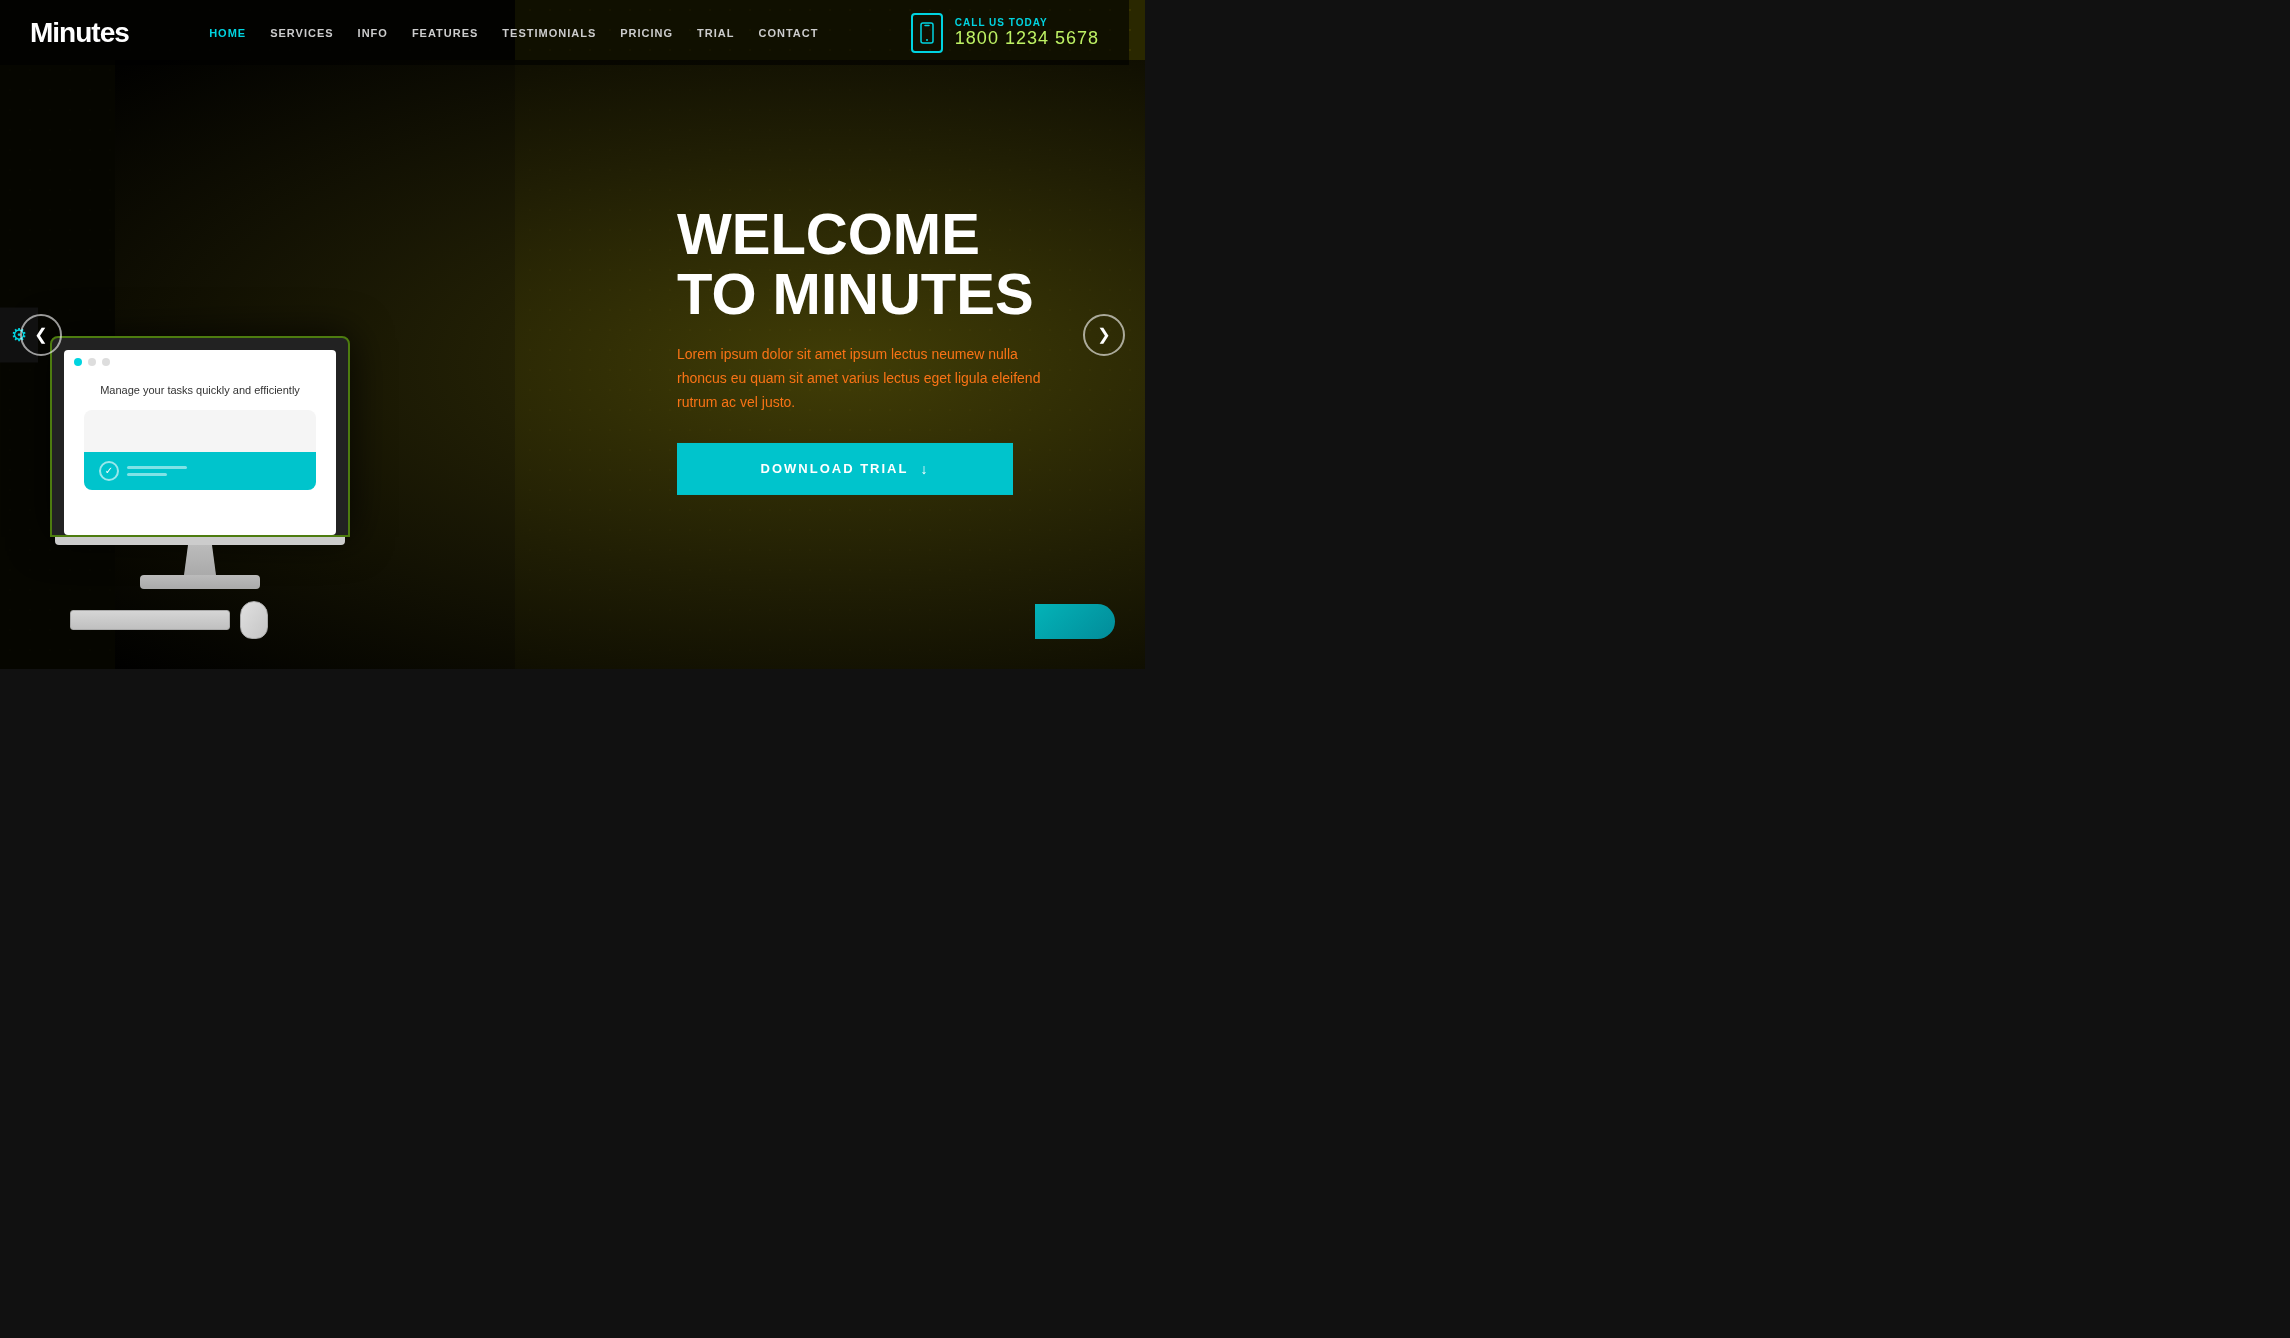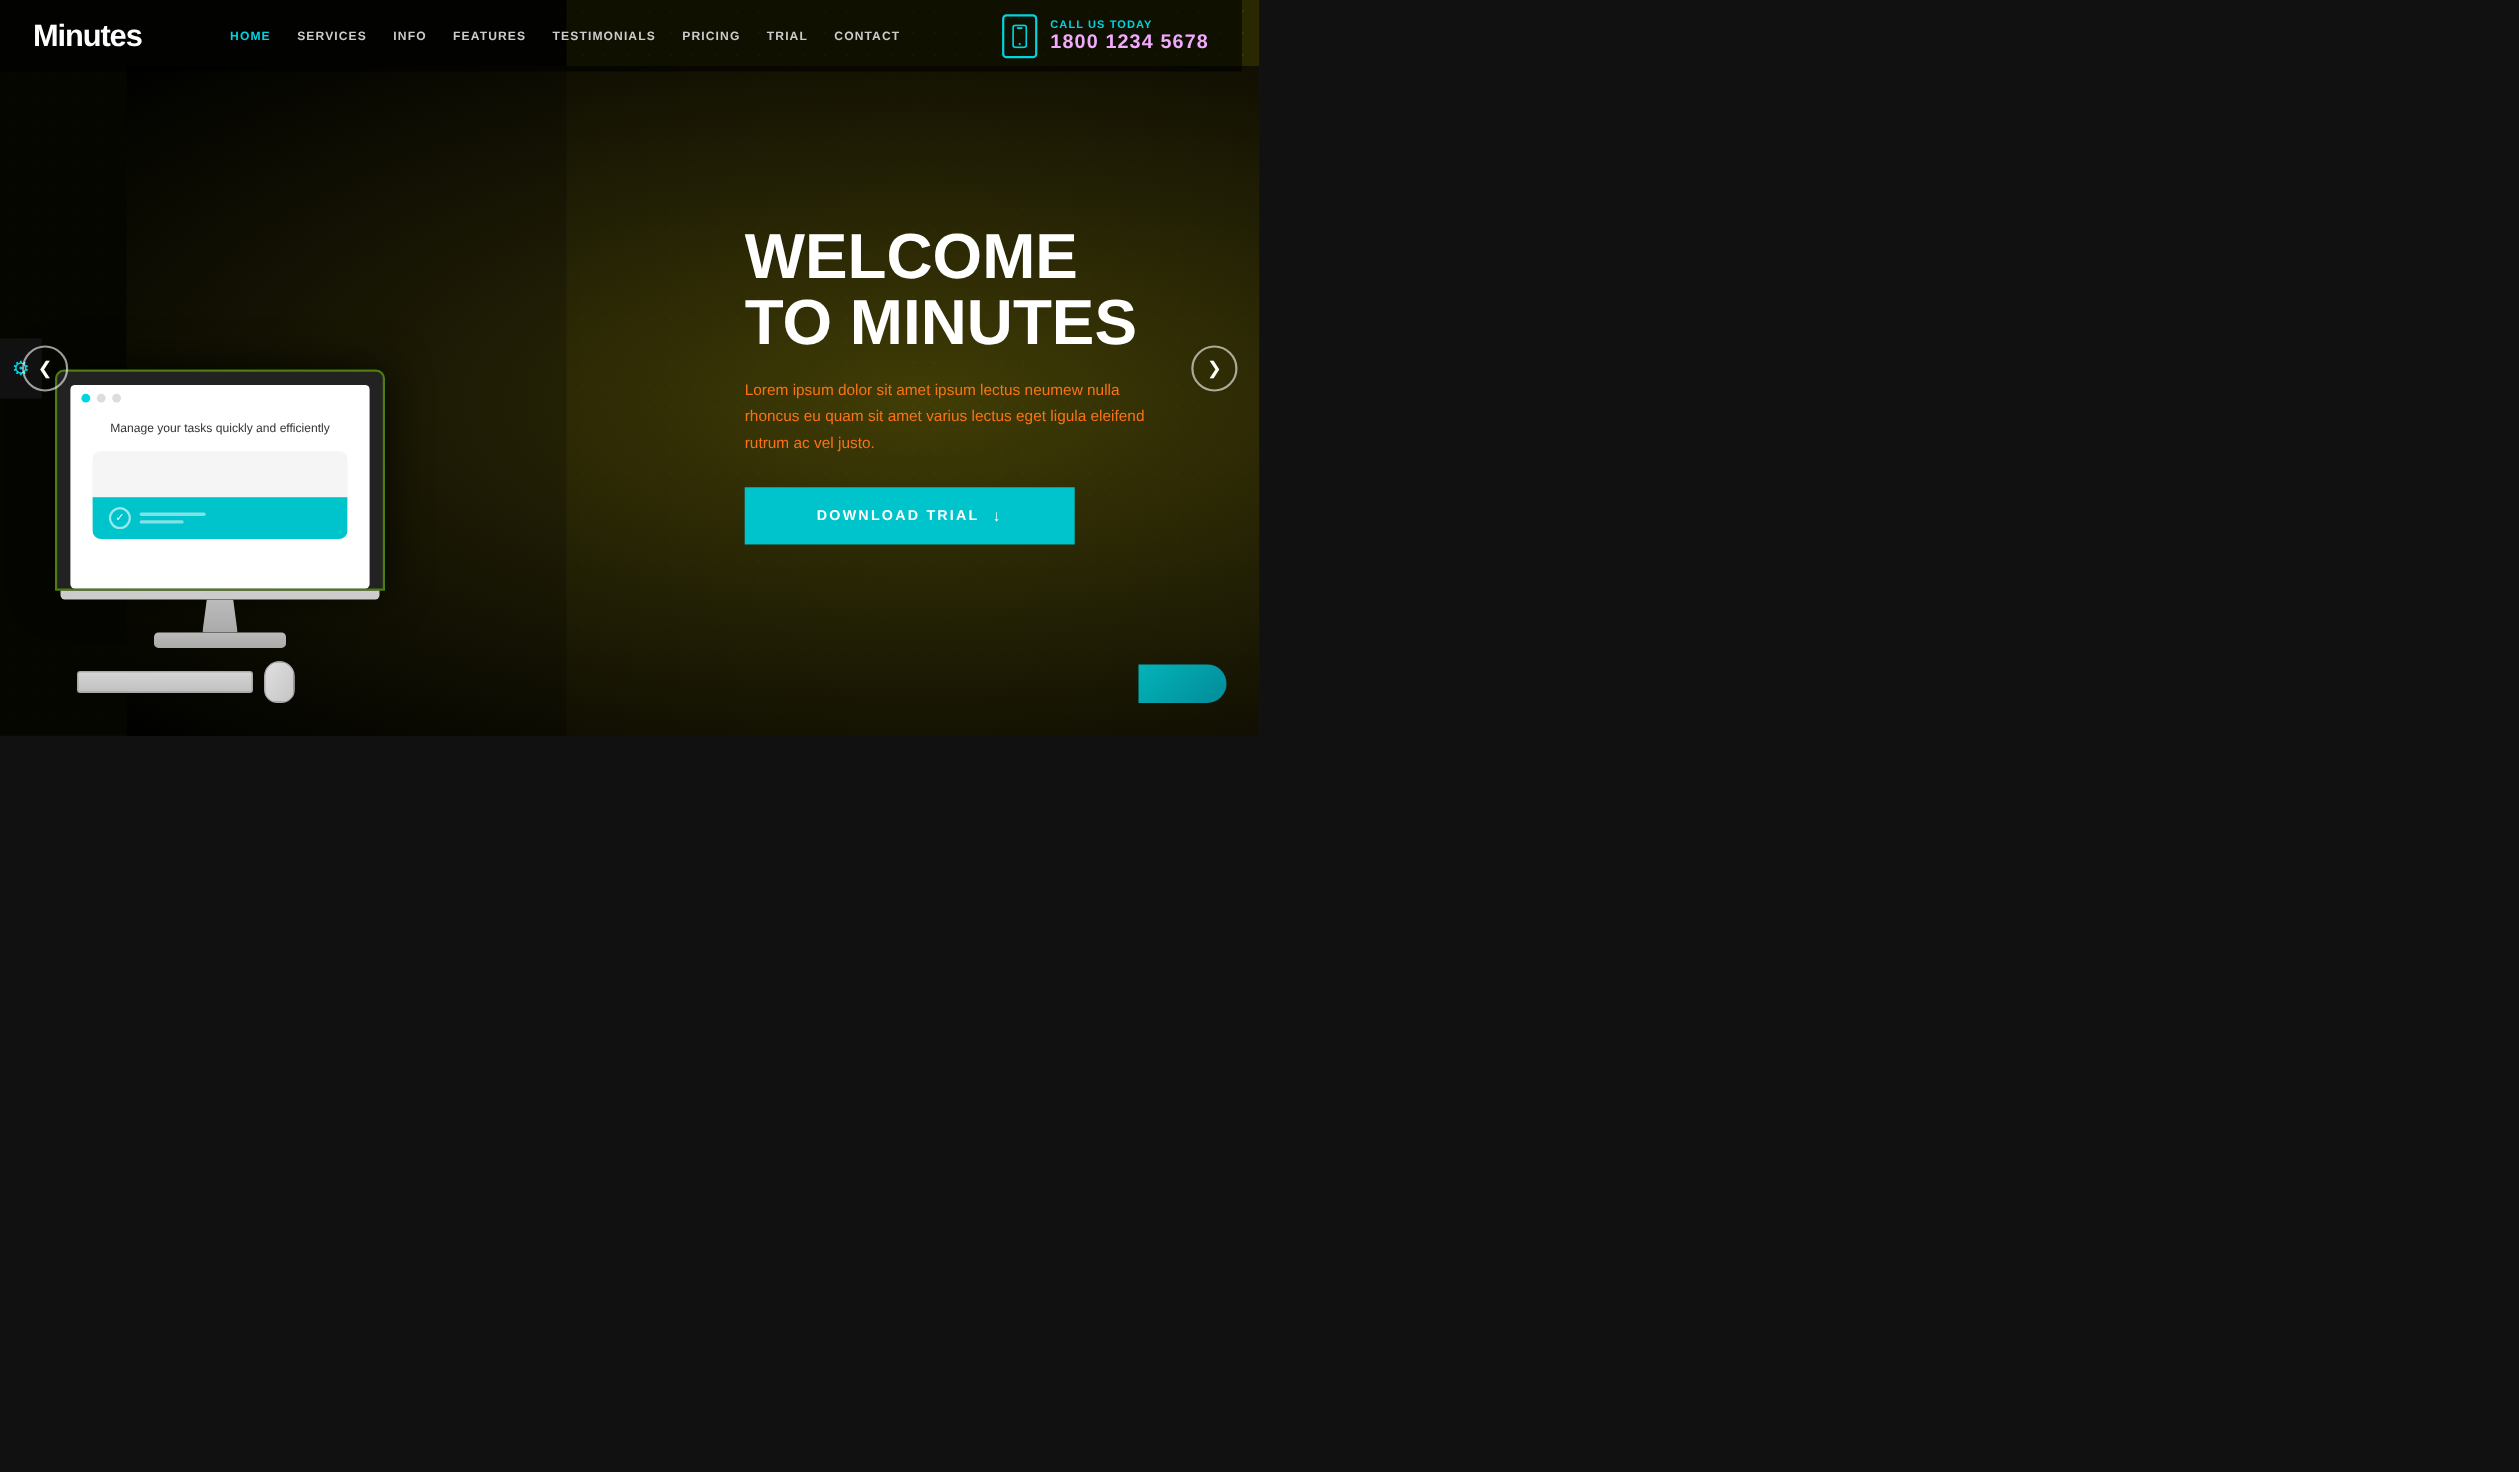--- a/index.html
+++ b/index.html
@@ -103,22 +103,22 @@
 
     .phone-info .call-label {
       font-size: 10px;
       color: #00d4e0;
       font-weight: 700;
       letter-spacing: 1px;
     }
 
     .phone-info .phone-number {
       font-size: 18px;
-      font-weight: 700;
-      color: #f0abfc;
+      font-weight: 400;
+      color: #bef264;
       letter-spacing: 1px;
     }
 
     
     .settings-panel {
       position: absolute;
       left: 0;
       top: 50%;
       transform: translateY(-50%);
       width: 38px;
@@ -341,21 +341,21 @@
       gap: 12px;
       background: #00c4cc;
       color: #fff;
       font-size: 13px;
       font-weight: 700;
       letter-spacing: 2px;
       padding: 18px 30px;
       border: none;
       cursor: pointer;
       text-transform: uppercase;
-      width: 300px;
+      width: 336px;
       justify-content: center;
     }
 
     .download-icon {
       font-size: 14px;
     }
 
     
     .hex-bg {
       position: absolute;

